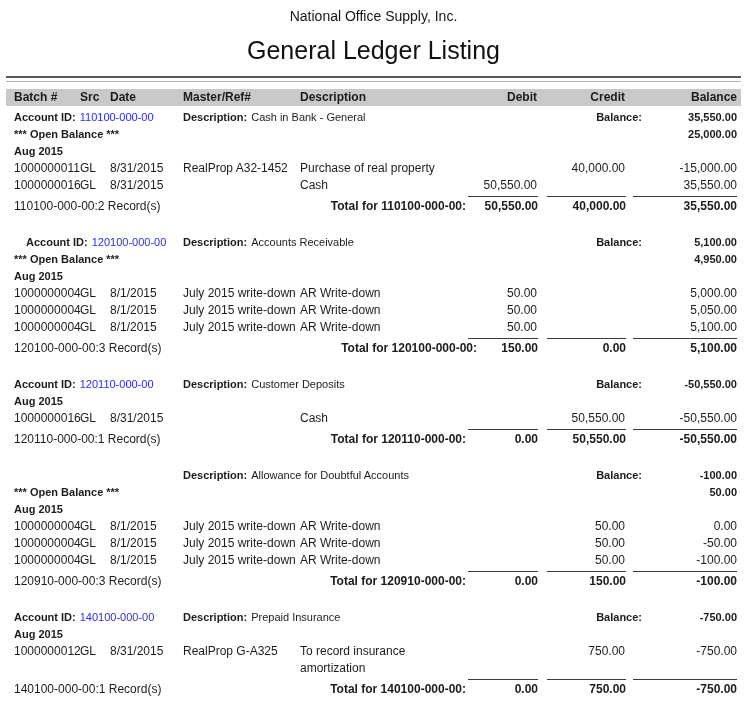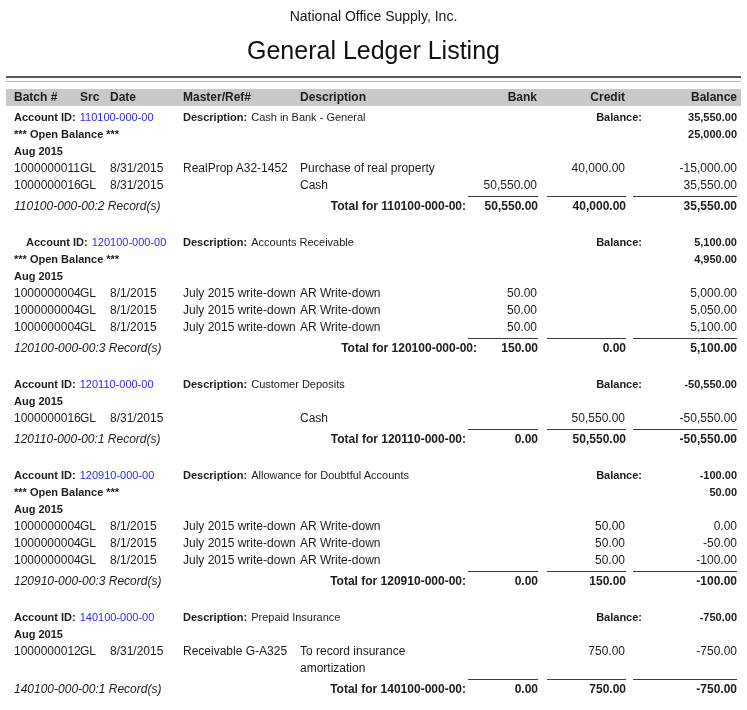--- a/index.html
+++ b/index.html
@@ -18,21 +18,21 @@
   .cell.wrap{white-space:normal;}
   .num{text-align:right;}
   .bal{padding-right:4px;}
   .row-grid{min-height:17px;}
 
   .r{position:relative;height:17px;margin:0 6px;font-size:11px;line-height:17px;}
   .abs{position:absolute;top:0;white-space:nowrap;}
   .lbl{font-weight:bold;margin-right:4px;}
   .bold{font-weight:bold;}
   .link{color:#2b2bf1;text-decoration:none;cursor:pointer;}
-  .note{font-style:italic;}
+  .note{}
 
   .total{position:relative;height:21px;margin:0 6px;font-size:12px;}
   .total .abs{top:4px;line-height:17px;}
   .seg{position:absolute;top:2px;height:0;border-top:1px solid #3a3a3a;}
   .seg-debit{right:203px;width:70px;}
   .seg-credit{right:115px;width:79px;}
   .seg-balance{right:4px;width:104px;}
 
   .section{margin-bottom:19px;}
 </style>
@@ -44,21 +44,21 @@
   <div class="company">National Office Supply, Inc.</div>
   <div class="title">General Ledger Listing</div>
   <div class="double-rule"></div>
 
   <div class="grid band">
     <span class="cell">Batch #</span>
     <span class="cell">Src</span>
     <span class="cell">Date</span>
     <span class="cell">Master/Ref#</span>
     <span class="cell">Description</span>
-    <span class="cell num">Bank</span>
+    <span class="cell num">Debit</span>
     <span class="cell num">Credit</span>
     <span class="cell num bal">Balance</span>
   </div>
 
   <div class="section">
     <div class="r">
       <span class="abs" style="left:8px">
         <span class="lbl">Account ID:</span><a class="link">110100-000-00</a>
       </span>
       <span class="abs" style="left:177px">
@@ -197,23 +197,20 @@
       <span class="abs note" style="left:8px">120110-000-00:1 Record(s)</span>
       <span class="abs bold" style="right:275px">Total for 120110-000-00:</span>
       <span class="abs bold" style="right:203px">0.00</span>
       <span class="abs bold" style="right:115px">50,550.00</span>
       <span class="abs bold" style="right:4px">-50,550.00</span>
     </div>
   </div>
 
   <div class="section">
     <div class="r">
-      <span class="abs" style="left:8px">
-        <span class="lbl">Account ID:</span><a class="link">120910-000-00</a>
-      </span>
       <span class="abs" style="left:177px">
         <span class="lbl">Description:</span><span>Allowance for Doubtful Accounts</span>
       </span>
       <span class="abs bold" style="right:99px">Balance:</span>
       <span class="abs bold" style="right:4px">-100.00</span>
     </div>
     <div class="r">
       <span class="abs bold" style="left:8px">*** Open Balance ***</span>
       <span class="abs bold" style="right:4px">50.00</span>
     </div>
@@ -273,21 +270,21 @@
       <span class="abs bold" style="right:99px">Balance:</span>
       <span class="abs bold" style="right:4px">-750.00</span>
     </div>
     <div class="r">
       <span class="abs bold" style="left:8px">Aug 2015</span>
     </div>
     <div class="grid row-grid">
       <span class="cell">1000000012</span>
       <span class="cell">GL</span>
       <span class="cell">8/31/2015</span>
-      <span class="cell">Receivable G-A325</span>
+      <span class="cell">RealProp G-A325</span>
       <span class="cell wrap">To record insurance amortization</span>
       <span class="cell num"></span>
       <span class="cell num">750.00</span>
       <span class="cell num bal">-750.00</span>
     </div>
     <div class="total">
       <span class="seg seg-debit"></span>
       <span class="seg seg-credit"></span>
       <span class="seg seg-balance"></span>
       <span class="abs note" style="left:8px">140100-000-00:1 Record(s)</span>

